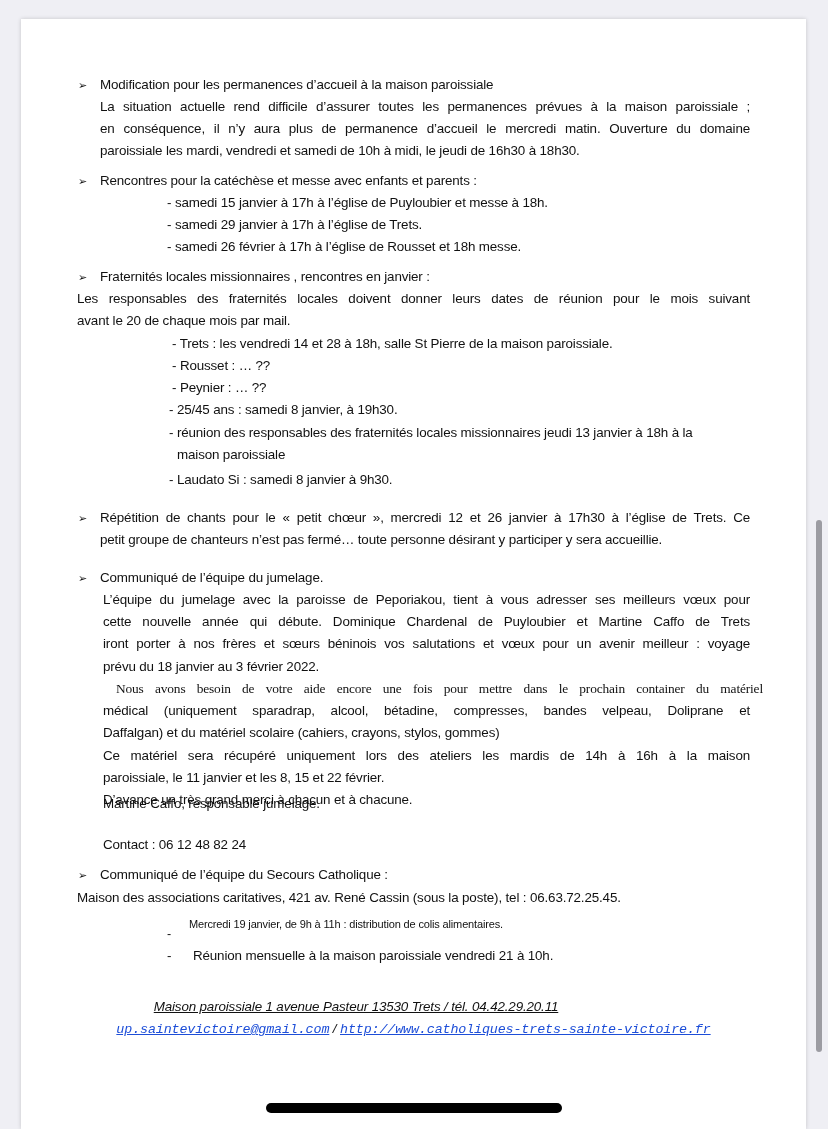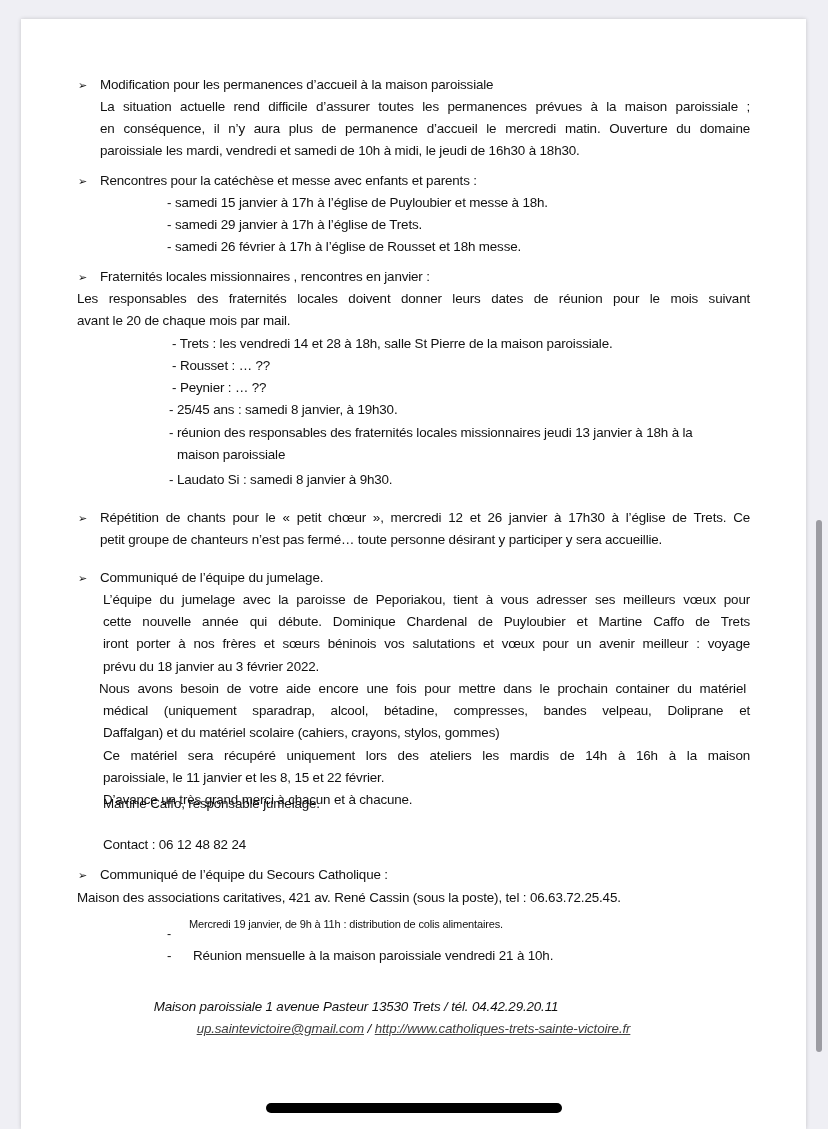--- a/index.html
+++ b/index.html
@@ -24,21 +24,21 @@
   .line {
     position: absolute; white-space: nowrap; line-height: 16px;
   }
   .j { text-align: justify; text-align-last: justify; white-space: normal; }
   .u { }
   .arrow {
     position: absolute; font-size: 11px; line-height: 16px;
   }
   .dash { position: absolute; line-height: 16px; }
   .footer { font-style: italic; text-align: center; }
-  .link { color: #404040; text-decoration: underline; }
+  .link { color: #1d4ed8; text-decoration: underline; font-family: Liberation Mono, monospace; }
   .scrollbar {
     position: absolute; left: 816px; top: 520px; width: 6px; height: 532px;
     background: #9c9ca2; border-radius: 3px;
   }
   .home-indicator {
     position: absolute; left: 266px; top: 1103px; width: 296px; height: 10px;
     background: #000; border-radius: 5px;
   }
 </style>
 </head>
@@ -74,37 +74,37 @@
     <span class="arrow" style="left:57px;top:491px;">➢</span>
     <div class="line j" style="left:79px;top:491px;width:650px;"><span class="u">Répétition de chants</span><span> pour le « petit chœur », mercredi 12 et 26 janvier à 17h30 à l’église de Trets. Ce</span></div>
     <span class="line" style="left:79px;top:513px;">petit groupe de chanteurs n’est pas fermé… toute personne désirant y participer y sera accueillie.</span>
 
     <span class="arrow" style="left:57px;top:551px;">➢</span>
     <span class="line u" style="left:79px;top:551px;">Communiqué de l’équipe du jumelage.</span>
     <div class="line j" style="left:82px;top:573px;width:647px;">L’équipe du jumelage avec la paroisse de Peporiakou, tient à vous adresser ses meilleurs vœux pour</div>
     <div class="line j" style="left:82px;top:595px;width:647px;">cette nouvelle année qui débute. Dominique Chardenal de Puyloubier et Martine Caffo de Trets</div>
     <div class="line j" style="left:82px;top:617px;width:647px;">iront porter à nos frères et sœurs béninois vos salutations et vœux pour un avenir meilleur : voyage</div>
     <span class="line" style="left:82px;top:640px;">prévu du 18 janvier au 3 février 2022.</span>
-    <div class="line j" style="left:78px;top:662px;width:647px;">Nous avons besoin de votre aide encore une fois pour mettre dans le prochain container du matériel</div>
+    <div class="line j" style="left:95px;top:662px;width:647px;font-family:Liberation Serif, serif;">Nous avons besoin de votre aide encore une fois pour mettre dans le prochain container du matériel</div>
     <div class="line j" style="left:82px;top:684px;width:647px;">médical (uniquement sparadrap, alcool, bétadine, compresses, bandes velpeau, Doliprane et</div>
     <span class="line" style="left:82px;top:706px;">Daffalgan) et du matériel scolaire (cahiers, crayons, stylos, gommes)</span>
     <div class="line j" style="left:82px;top:729px;width:647px;"><span>Ce matériel sera récupéré </span><span class="u">uniquement lors des ateliers les mardis de 14h à 16h</span><span> à la maison</span></div>
     <span class="line" style="left:82px;top:751px;">paroissiale, le 11 janvier et les 8, 15 et 22 février.</span>
     <span class="line" style="left:82px;top:773px;">D’avance un très grand merci à chacun et à chacune.</span>
     <span class="line" style="left:82px;top:777px;">Martine Caffo, responsable jumelage.</span>
     <span class="line" style="left:82px;top:818px;">Contact : 06 12 48 82 24</span>
 
     <span class="arrow" style="left:57px;top:848px;">➢</span>
     <span class="line u" style="left:79px;top:848px;">Communiqué de l’équipe du Secours Catholique :</span>
     <span class="line" style="left:56px;top:871px;">Maison des associations  caritatives, 421 av. René Cassin (sous la poste), tel : 06.63.72.25.45.</span>
     <span class="dash" style="left:146px;top:907px;font-size:12.5px;">-</span>
     <span class="line" style="left:168px;top:897px;font-size:11px;">Mercredi 19 janvier, de 9h à 11h : distribution de colis alimentaires.</span>
     <span class="dash" style="left:146px;top:929px;">-</span>
     <span class="line" style="left:172px;top:929px;">Réunion mensuelle à la maison paroissiale vendredi 21 à 10h.</span>
 
-    <div class="line footer" style="left:0;width:670px;top:980px;">Maison paroissiale 1 avenue Pasteur 13530 Trets / tél. 04.42.29.20.11</div>
+    <div class="line footer" style="left:0;width:670px;top:980px;text-decoration:underline;">Maison paroissiale 1 avenue Pasteur 13530 Trets / tél. 04.42.29.20.11</div>
     <div class="line footer" style="left:0;width:785px;top:1002px;"><a class="link">up.saintevictoire@gmail.com</a><span> / </span><a class="link">http://www.catholiques-trets-sainte-victoire.fr</a></div>
 
   </div>
 </div>
 
 <div class="scrollbar"></div>
 <div class="home-indicator"></div>
 
 </body></html>

